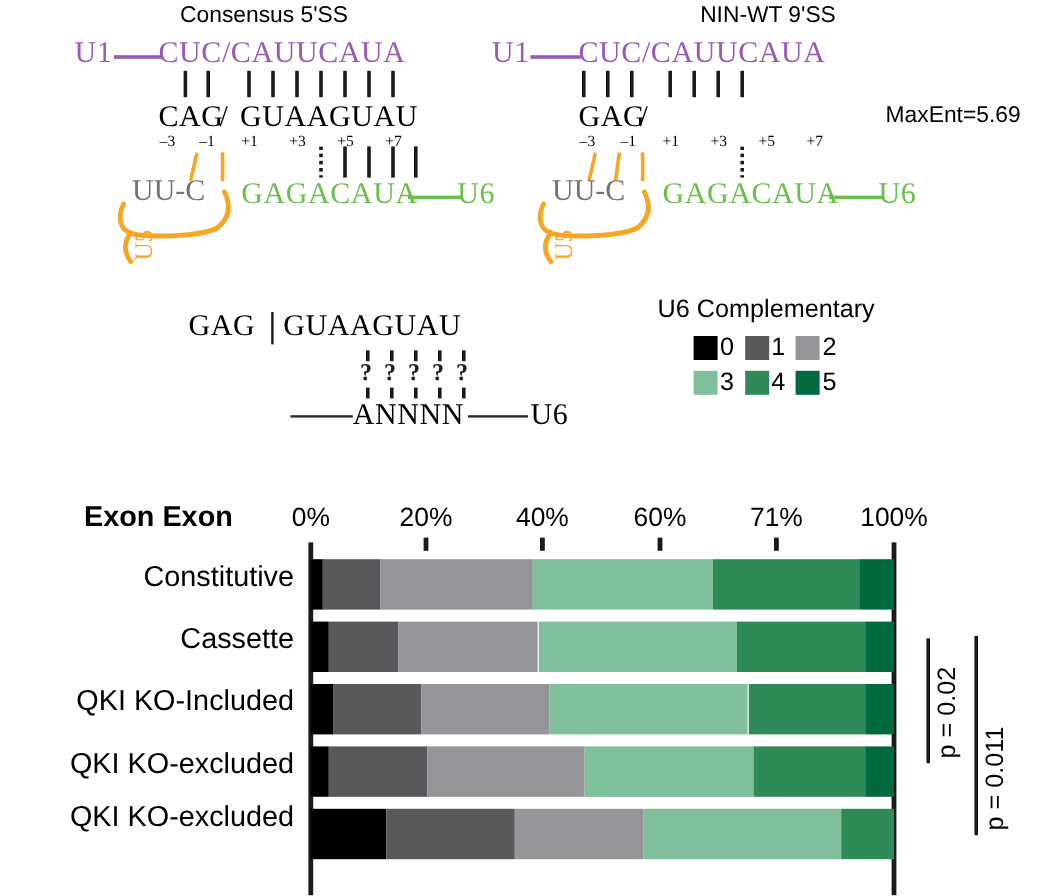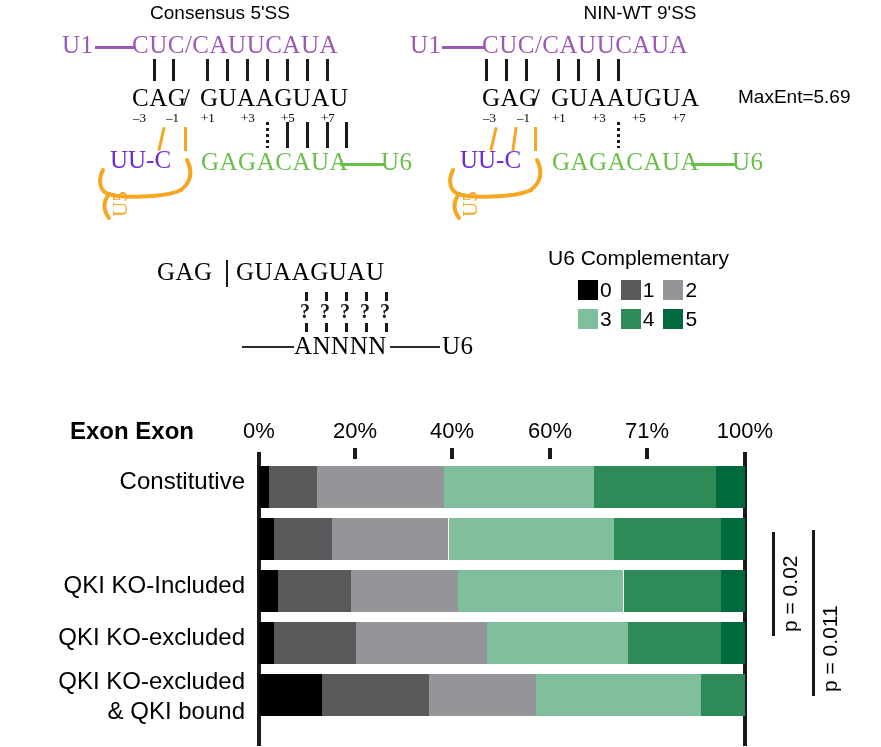--- a/index.html
+++ b/index.html
@@ -23,21 +23,21 @@
   }
   .seq {
     font-family:Liberation Serif, serif;
     font-size:25px;
     letter-spacing:0.5px;
     white-space:nowrap;
   }
   .seq-u1   { color:#9B59B6; }
   .seq-blk  { color:#000000; }
   .seq-grn  { color:#6ABF4B; }
-  .seq-org  { color:#6d28d9; }
+  .seq-org  { color:#737373; }
   .pos-lbl {
     font-family:"Liberation Serif", serif;
     font-size:13px;
     color:#000;
     white-space:nowrap;
   }
   .tick-v { background:#1a1a1a; width:3px; }
   .tick-dot {
     width:3px;
     background-image:linear-gradient(to bottom,#1a1a1a 0 3px, transparent 3px 6px);
@@ -190,21 +190,20 @@
   <div class="abs tick-v" style="left:105px;top:59px;height:22px;"></div>
   <div class="abs tick-v" style="left:125px;top:59px;height:22px;"></div>
 
   <div class="abs tick-v" style="left:157px;top:59px;height:22px;"></div>
   <div class="abs tick-v" style="left:177px;top:59px;height:22px;"></div>
   <div class="abs tick-v" style="left:197px;top:59px;height:22px;"></div>
   <div class="abs tick-v" style="left:217px;top:59px;height:22px;"></div>
 
   <div class="abs seq seq-blk" style="left:82px;top:84px;">GAG</div>
   <div class="abs seq seq-blk" style="left:133px;top:84px;">/</div>
-  <div class="abs seq seq-blk" style="left:151px;top:84px;">GUAAUGUA</div>
 
   <div class="abs pos-lbl" style="left:83px;top:110px;">–3</div>
   <div class="abs pos-lbl" style="left:117px;top:110px;">–1</div>
   <div class="abs pos-lbl" style="left:152px;top:110px;">+1</div>
   <div class="abs pos-lbl" style="left:192px;top:110px;">+3</div>
   <div class="abs pos-lbl" style="left:232px;top:110px;">+5</div>
   <div class="abs pos-lbl" style="left:272px;top:110px;">+7</div>
 
   <div class="abs tick-org" style="left:92px;top:127px;height:24px;transform:rotate(13deg);"></div>
   <div class="abs tick-org" style="left:113px;top:127px;height:24px;transform:rotate(8deg);"></div>
@@ -304,24 +303,24 @@
 
   <div class="abs axis-tick" style="left:353px;top:48px;"></div>
   <div class="abs axis-tick" style="left:450px;top:48px;"></div>
   <div class="abs axis-tick" style="left:548px;top:48px;"></div>
   <div class="abs axis-tick" style="left:645px;top:48px;"></div>
 
   <div class="abs axis-spine" style="left:257px;top:52px;height:294px;"></div>
   <div class="abs axis-spine" style="left:743px;top:52px;height:294px;"></div>
 
   <div class="abs cat-lbl" style="left:0;top:68px;width:245px;">Constitutive</div>
+  <div class="abs cat-lbl" style="left:0;top:120px;width:245px;">Cassette</div>
   <div class="abs cat-lbl" style="left:0;top:172px;width:245px;">QKI KO-Included</div>
   <div class="abs cat-lbl" style="left:0;top:224px;width:245px;">QKI KO-excluded</div>
   <div class="abs cat-lbl" style="left:0;top:268px;width:245px;">QKI KO-excluded</div>
-  <div class="abs cat-lbl" style="left:0;top:298px;width:245px;">&amp; QKI bound</div>
 
   <div class="bar-row" style="left:259px;top:66px;width:486px;">
     <div class="bar-seg" style="left:0px;width:9.7px;background:#000000;"></div>
     <div class="bar-seg" style="left:9.7px;width:48.6px;background:#58595B;"></div>
     <div class="bar-seg" style="left:58.3px;width:126.4px;background:#939598;"></div>
     <div class="bar-seg" style="left:184.7px;width:150.7px;background:#7FBF9B;"></div>
     <div class="bar-seg" style="left:335.3px;width:121.5px;background:#2E8B57;"></div>
     <div class="bar-seg" style="left:456.8px;width:29.2px;background:#00693E;"></div>
   </div>
 

